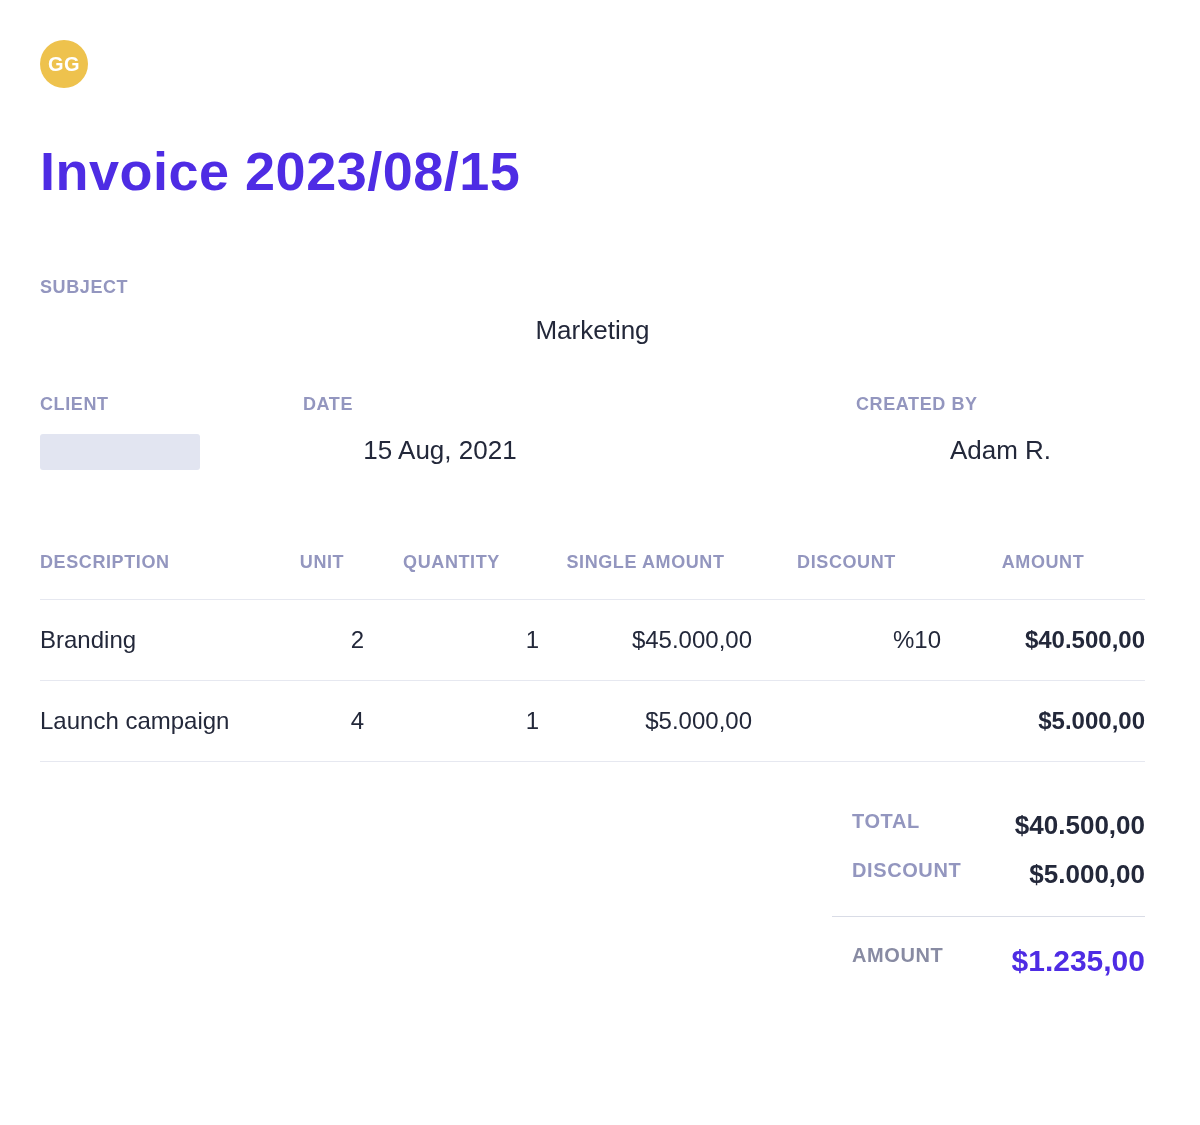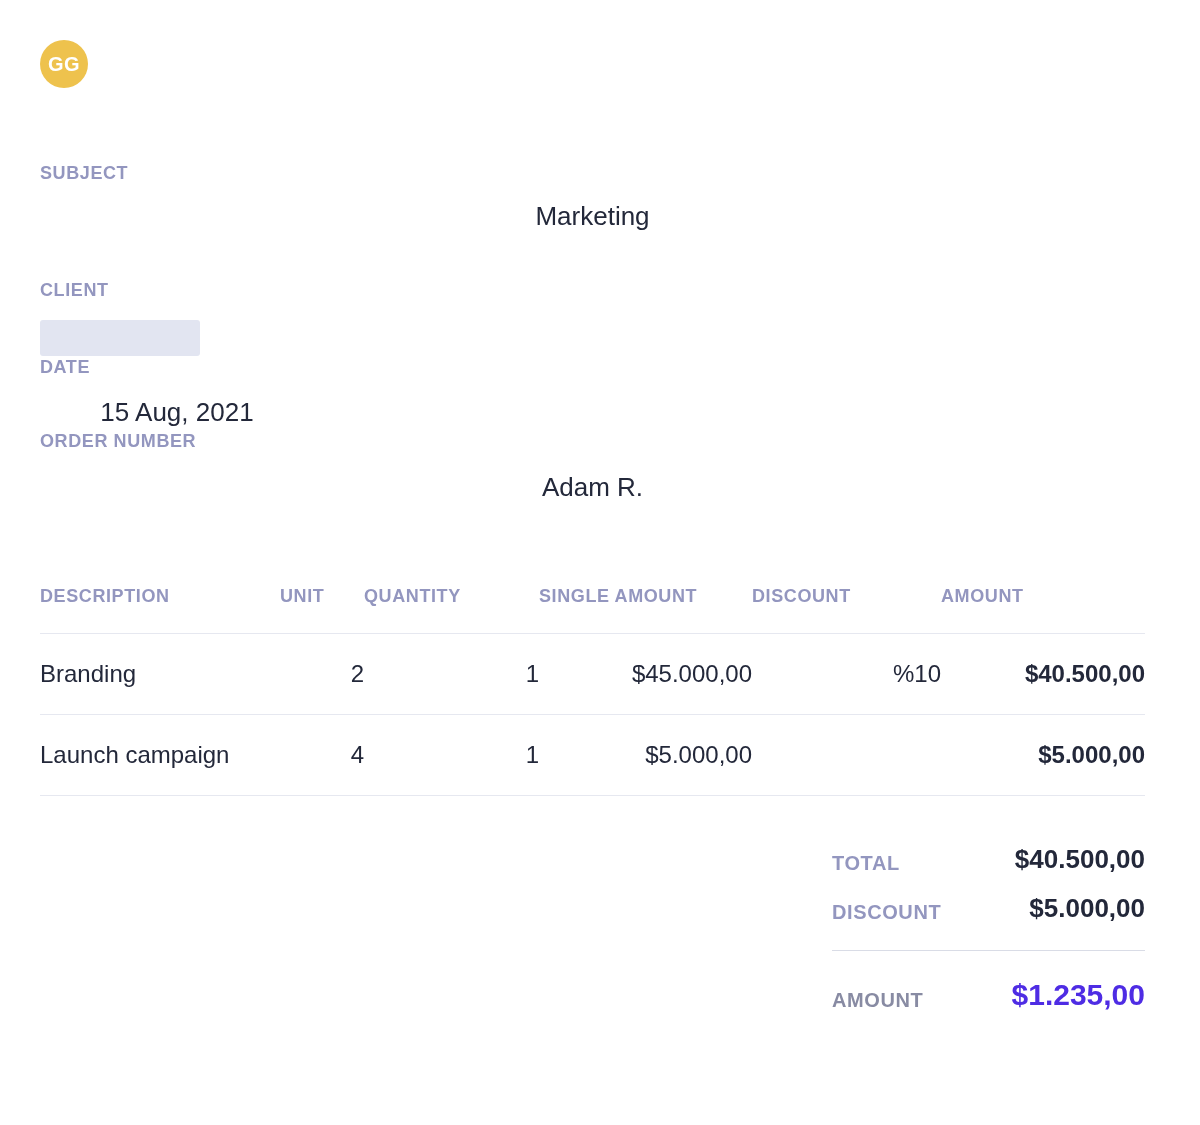--- a/index.html
+++ b/index.html
@@ -72,21 +72,20 @@
     text-align: center;
   }
 
   .subject-block { margin-top: 74px; }
   .subject-block .field-value { margin-top: 15px; }
 
   
   .meta-row {
     margin-top: 46px;
     display: flex;
-    flex-direction: column;
   }
   .meta-col-client { width: 263px; }
   .meta-col-date { width: 274px; }
   .meta-col-order { width: 279px; }
   .meta-col-created { flex: 1; }
   .meta-row .field-value { margin-top: 18px; }
   .client-redacted {
     margin-top: 18px;
     width: 160px;
     height: 36px;
@@ -105,21 +104,21 @@
   .items-table col.c-unit { width: 84px; }
   .items-table col.c-qty { width: 175px; }
   .items-table col.c-price { width: 213px; }
   .items-table col.c-disc { width: 189px; }
   .items-table col.c-amt { width: 204px; }
   .items-table th {
     color: #9396bf;
     font-size: 18px;
     font-weight: 700;
     letter-spacing: 0.6px;
-    text-align: left;
+    text-align: center;
     padding: 0 0 26px 0;
     border-bottom: 1px solid #e6e8f0;
     white-space: nowrap;
   }
   .items-table th.left { text-align: left; }
   .items-table td {
     color: #23283a;
     font-size: 24px;
     font-weight: 400;
     text-align: right;
@@ -132,21 +131,22 @@
 
   
   .totals-block {
     margin-top: 48px;
     margin-left: auto;
     width: 313px;
   }
   .totals-row {
     display: flex;
     justify-content: space-between;
-    align-items: flex-end;
+    align-items: flex-start;
+    margin-left: 20px;
   }
   .totals-row + .totals-row { margin-top: 18px; }
   .totals-label {
     color: #9396bf;
     font-size: 20px;
     font-weight: 700;
     letter-spacing: 0.6px;
   }
   .totals-value {
     color: #23283a;
@@ -170,39 +170,40 @@
 <body>
 
 <div class="page">
 
   <div class="brand-row">
     <div class="logo-circle">
       <span class="logo-initials">GG</span>
     </div>
   </div>
 
+  <h1 class="invoice-title">Invoice 2023/08/15</h1>
 
   <div class="subject-block">
     <div class="field-label">SUBJECT</div>
     <div class="field-value">Marketing</div>
   </div>
 
   <div class="meta-row">
     <div class="meta-col-client">
       <div class="field-label">CLIENT</div>
       <div class="client-redacted"></div>
     </div>
     <div class="meta-col-date">
       <div class="field-label">DATE</div>
       <div class="field-value">15 Aug, 2021</div>
     </div>
     <div class="meta-col-order">
-      <div class="field-label">ORDER NUMBER</div>
     </div>
     <div class="meta-col-created">
+      <div class="field-label">CREATED BY</div>
       <div class="field-value">Adam R.</div>
     </div>
   </div>
 
   <table class="items-table">
     <colgroup>
       <col class="c-desc">
         <col class="c-unit">
         <col class="c-qty">
       <col class="c-price">

